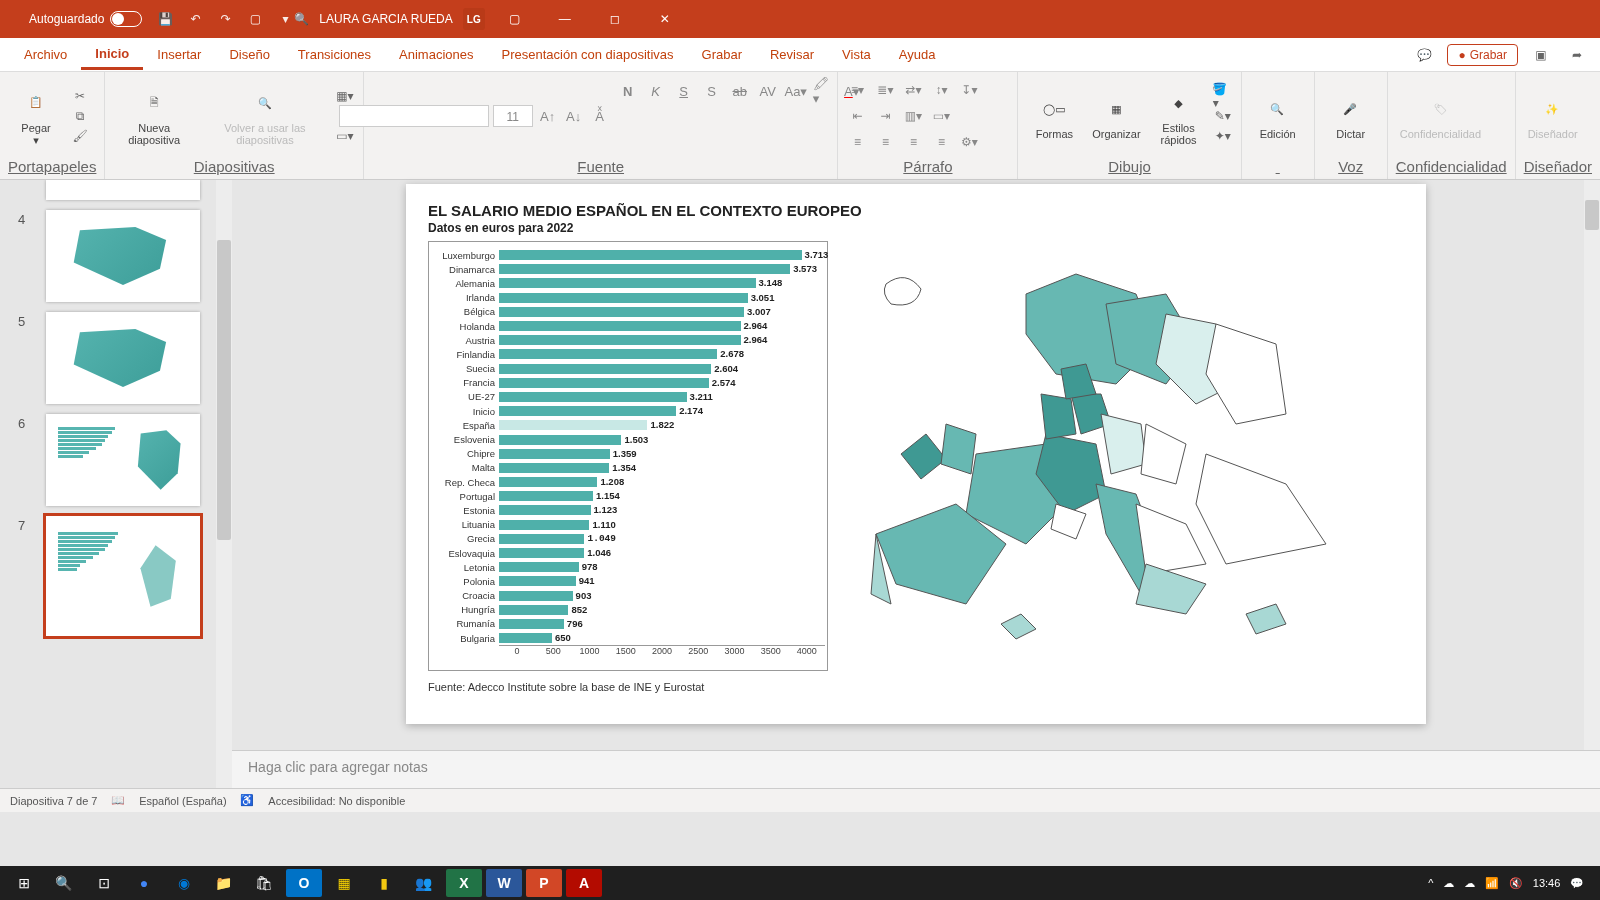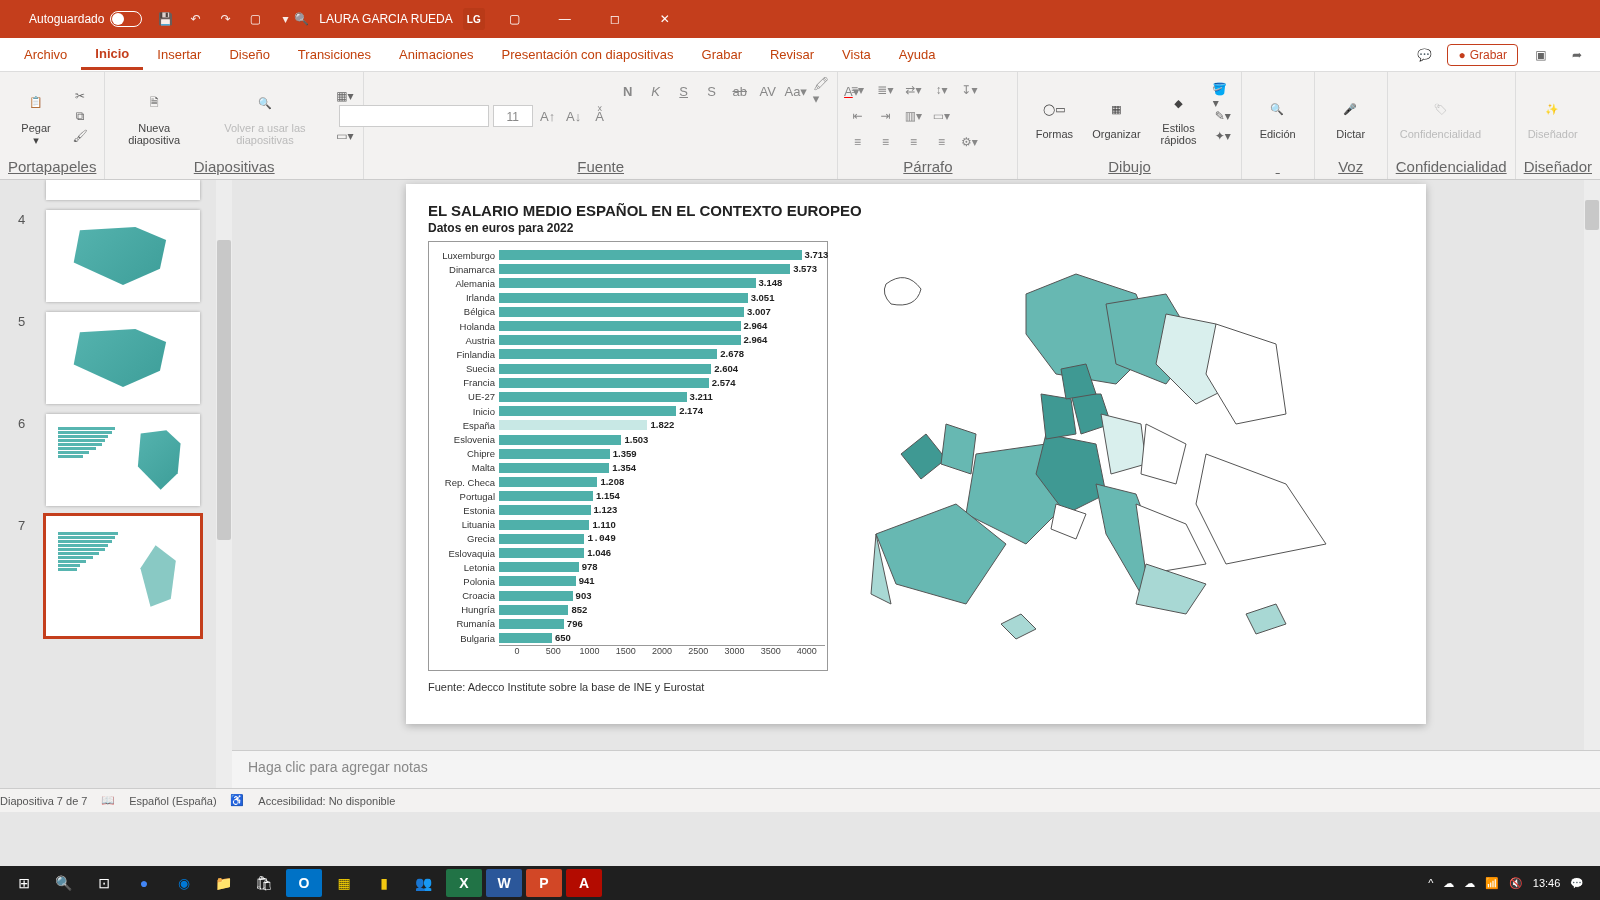--- a/index.html
+++ b/index.html
@@ -78,21 +78,21 @@
 .europe { position: absolute; left: 440px; top: 70px; width: 560px; height: 420px; }
 .legend { position: absolute; right: 0; top: 90px; width: 110px; }
 .legend-item { display: flex; align-items: center; justify-content: flex-end; margin-bottom: 2px; font-size: 9px; text-align: right; }
 .legend-sw { width: 38px; height: 20px; margin-left: 4px; }
 .legend-txt { width: 62px; }
 
 .notes { height: 38px; background: #f4f4f4; border-top: 1px solid #ccc; padding: 8px 16px; color: #888; font-size: 14px; }
 .editor-scroll { position: absolute; right: 0; top: 0; width: 16px; height: calc(100% - 38px); background: #ededed; }
 
 
-.status { height: 24px; background: #f3f2f1; border-top: 1px solid #ccc; display: flex; align-items: center; padding: 0 0; font-size: 11px; color: #555; gap: 14px; }
+.status { height: 24px; background: #f3f2f1; border-top: 1px solid #ccc; display: flex; align-items: center; padding: 0 10px; font-size: 11px; color: #555; gap: 14px; }
 .status-right { margin-left: auto; display: flex; align-items: center; gap: 12px; }
 .zoom-slider { width: 110px; height: 4px; background: #ccc; position: relative; }
 .zoom-thumb { width: 8px; height: 12px; background: #888; position: absolute; top: -4px; left: 52px; }
 .view-btn { width: 22px; height: 18px; border: 1px solid #aaa; }
 
 
 .taskbar { position: absolute; bottom: 0; left: 0; right: 0; height: 34px; background: #1f1f1f; display: flex; align-items: center; padding: 0 6px; gap: 4px; }
 .task-icon { width: 36px; height: 28px; display: flex; align-items: center; justify-content: center; color: #fff; font-size: 14px; border-radius: 2px; }
 .task-icon.active { background: #3a3a3a; }
 .task-right { margin-left: auto; display: flex; align-items: center; gap: 10px; color: #fff; font-size: 11px; padding-right: 10px; }

